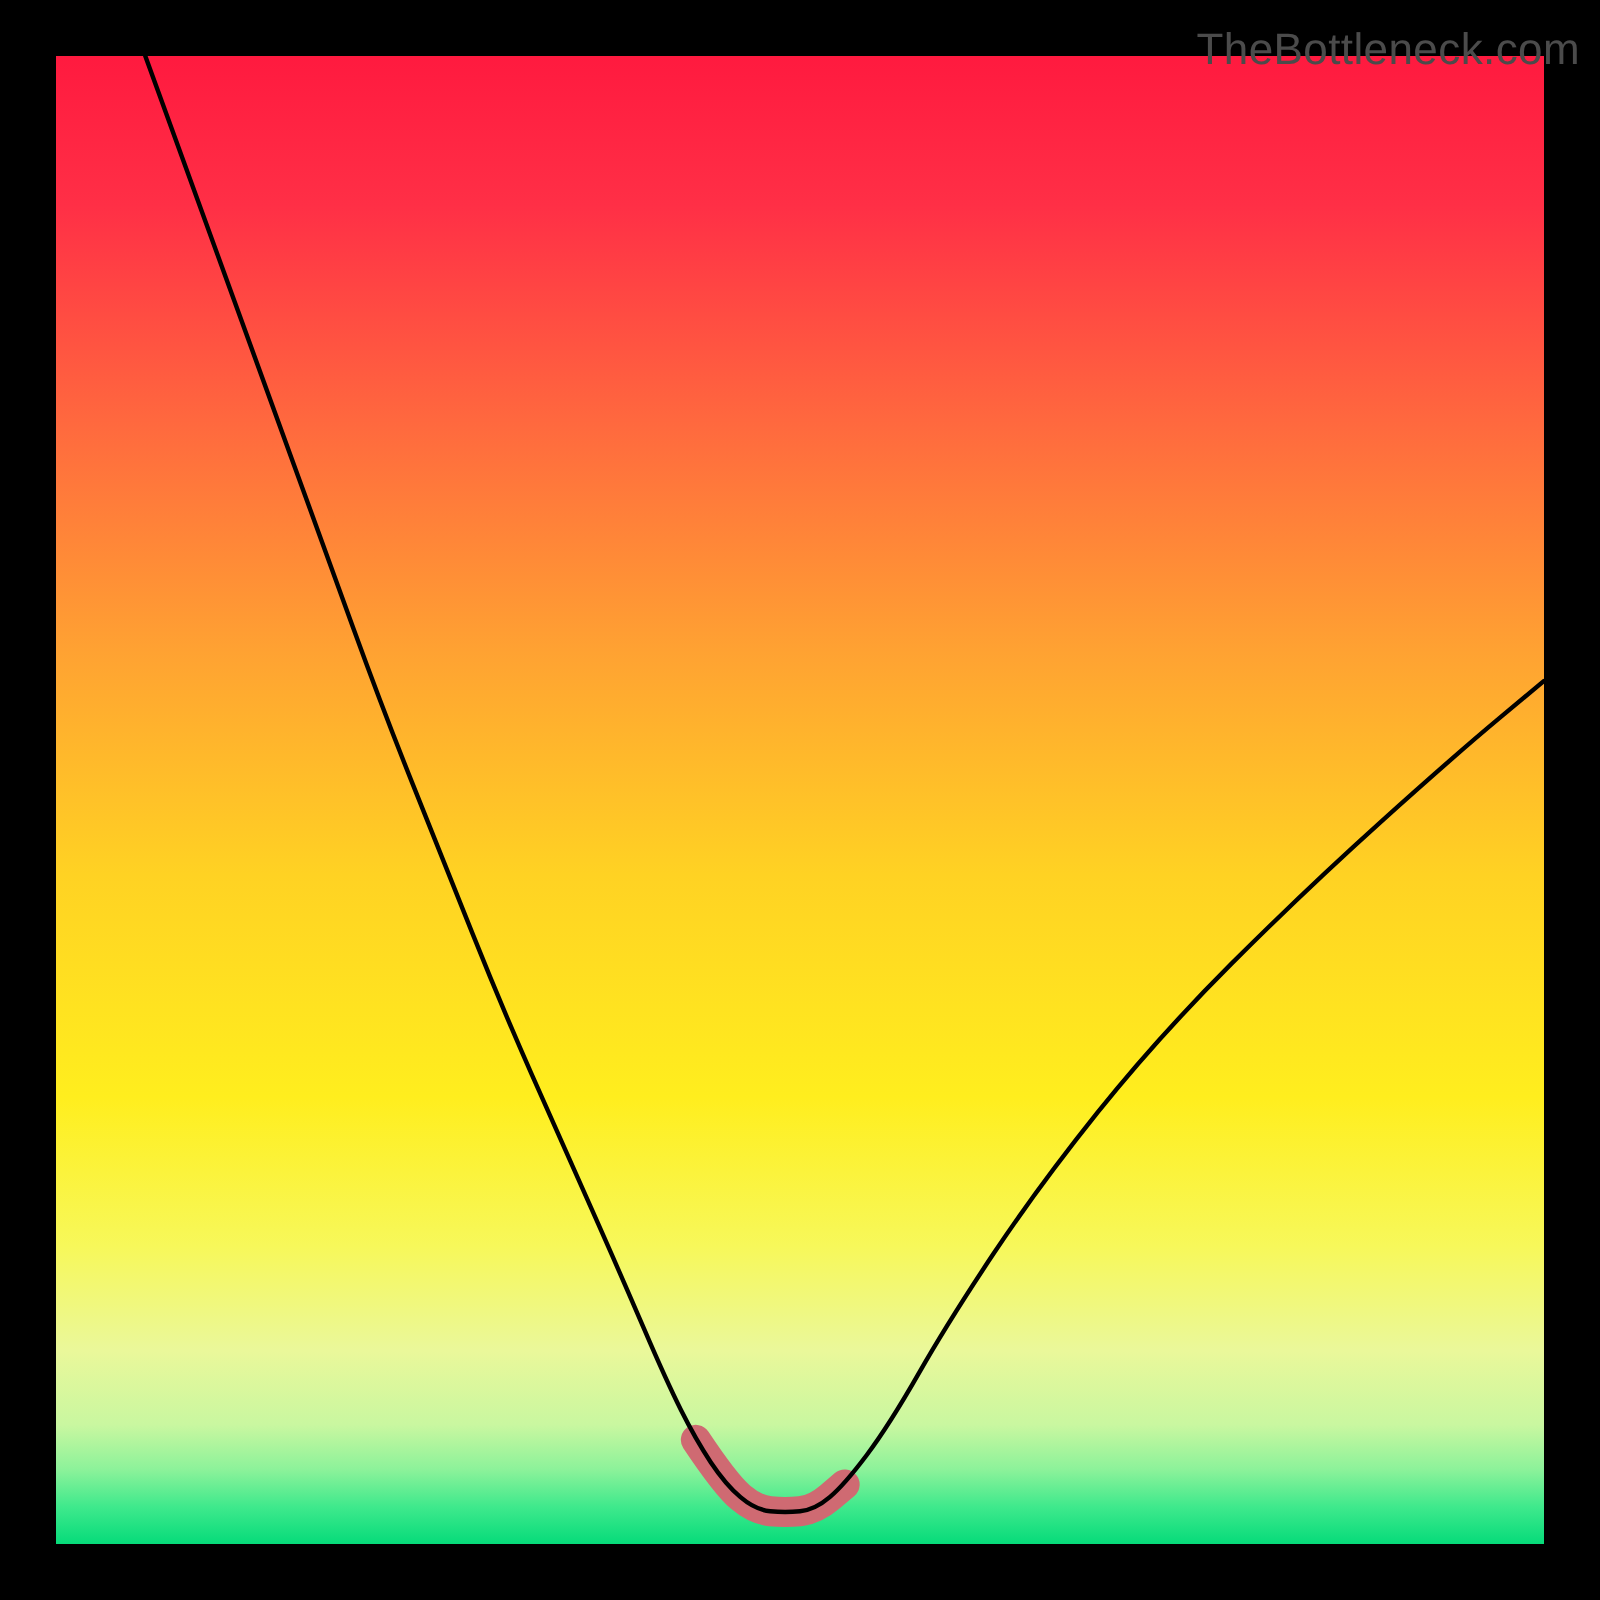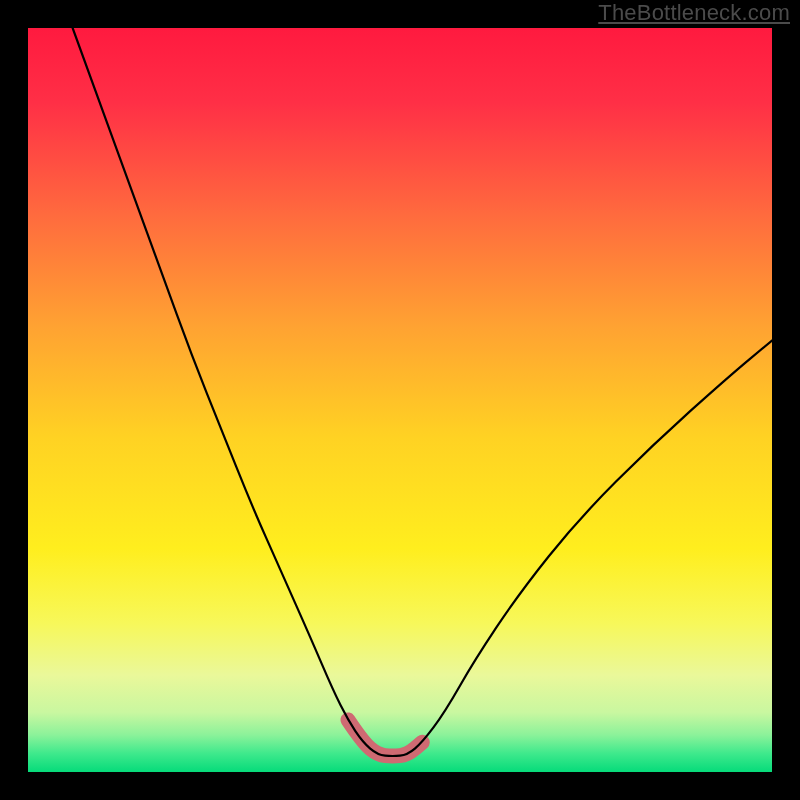--- a/index.html
+++ b/index.html
@@ -34,28 +34,27 @@
   }
   .curve-svg {
     position: absolute;
     left: 0;
     top: 0;
     width: 100%;
     height: 100%;
   }
   .watermark {
     position: absolute;
-    top: 0;
+    top: 12px;
     right: 10px;
     color: #4b4b4b;
     font-size: 22px;
     font-weight: 500;
     letter-spacing: 0.2px;
     user-select: none;
-    text-decoration: underline;
   }
 </style>
 </head>
 <body>
 
 <div class="frame">
 
   <div class="plot">
 
     <svg class="gradient" viewBox="0 0 744 744" preserveAspectRatio="none">

